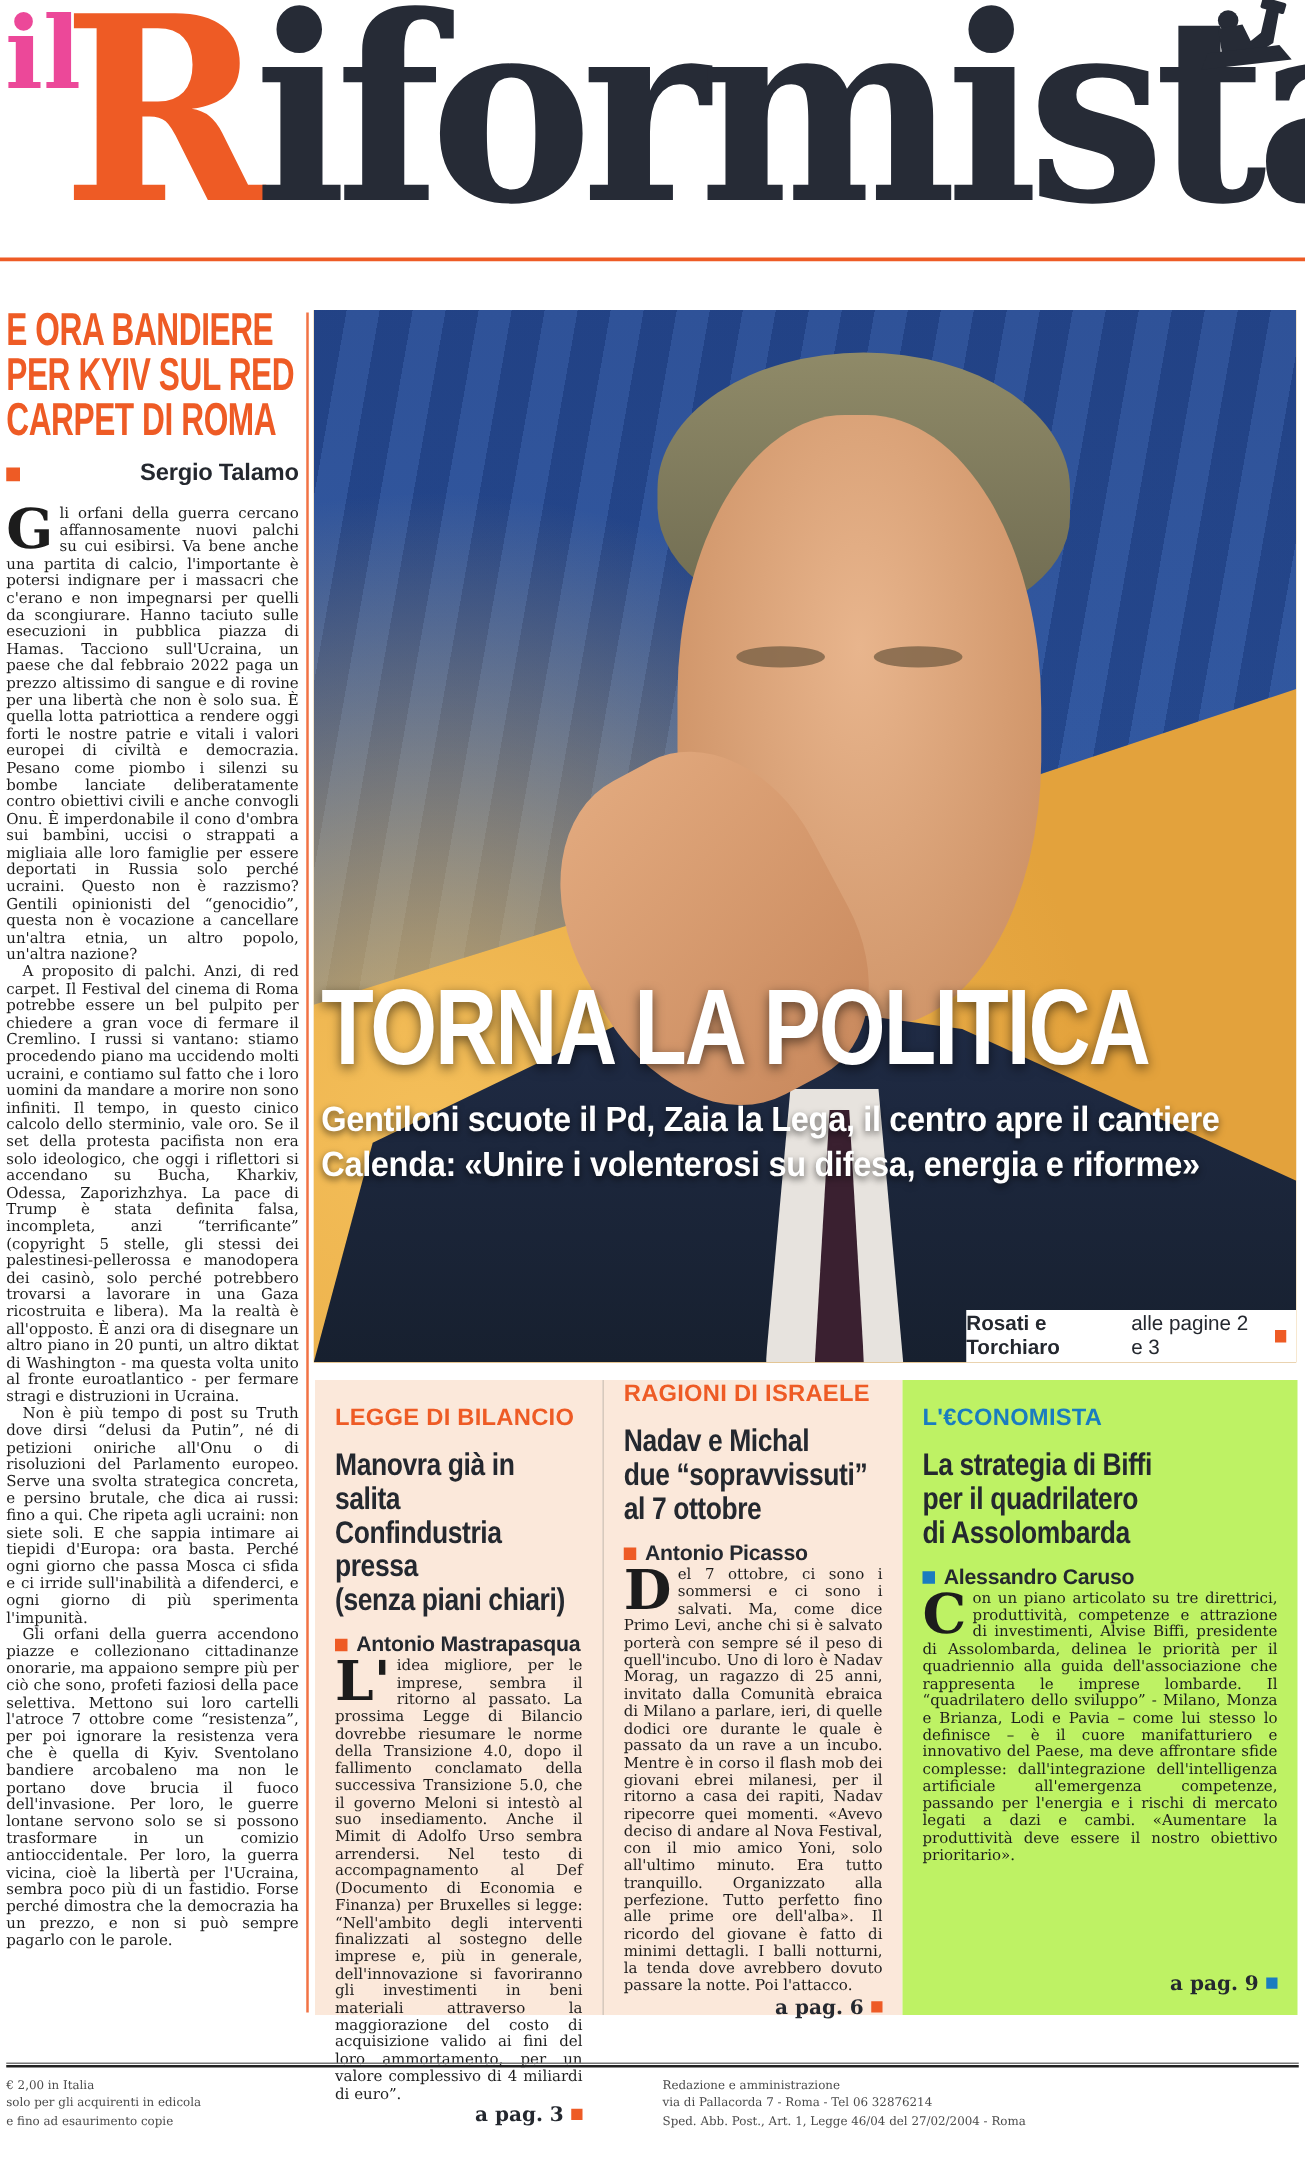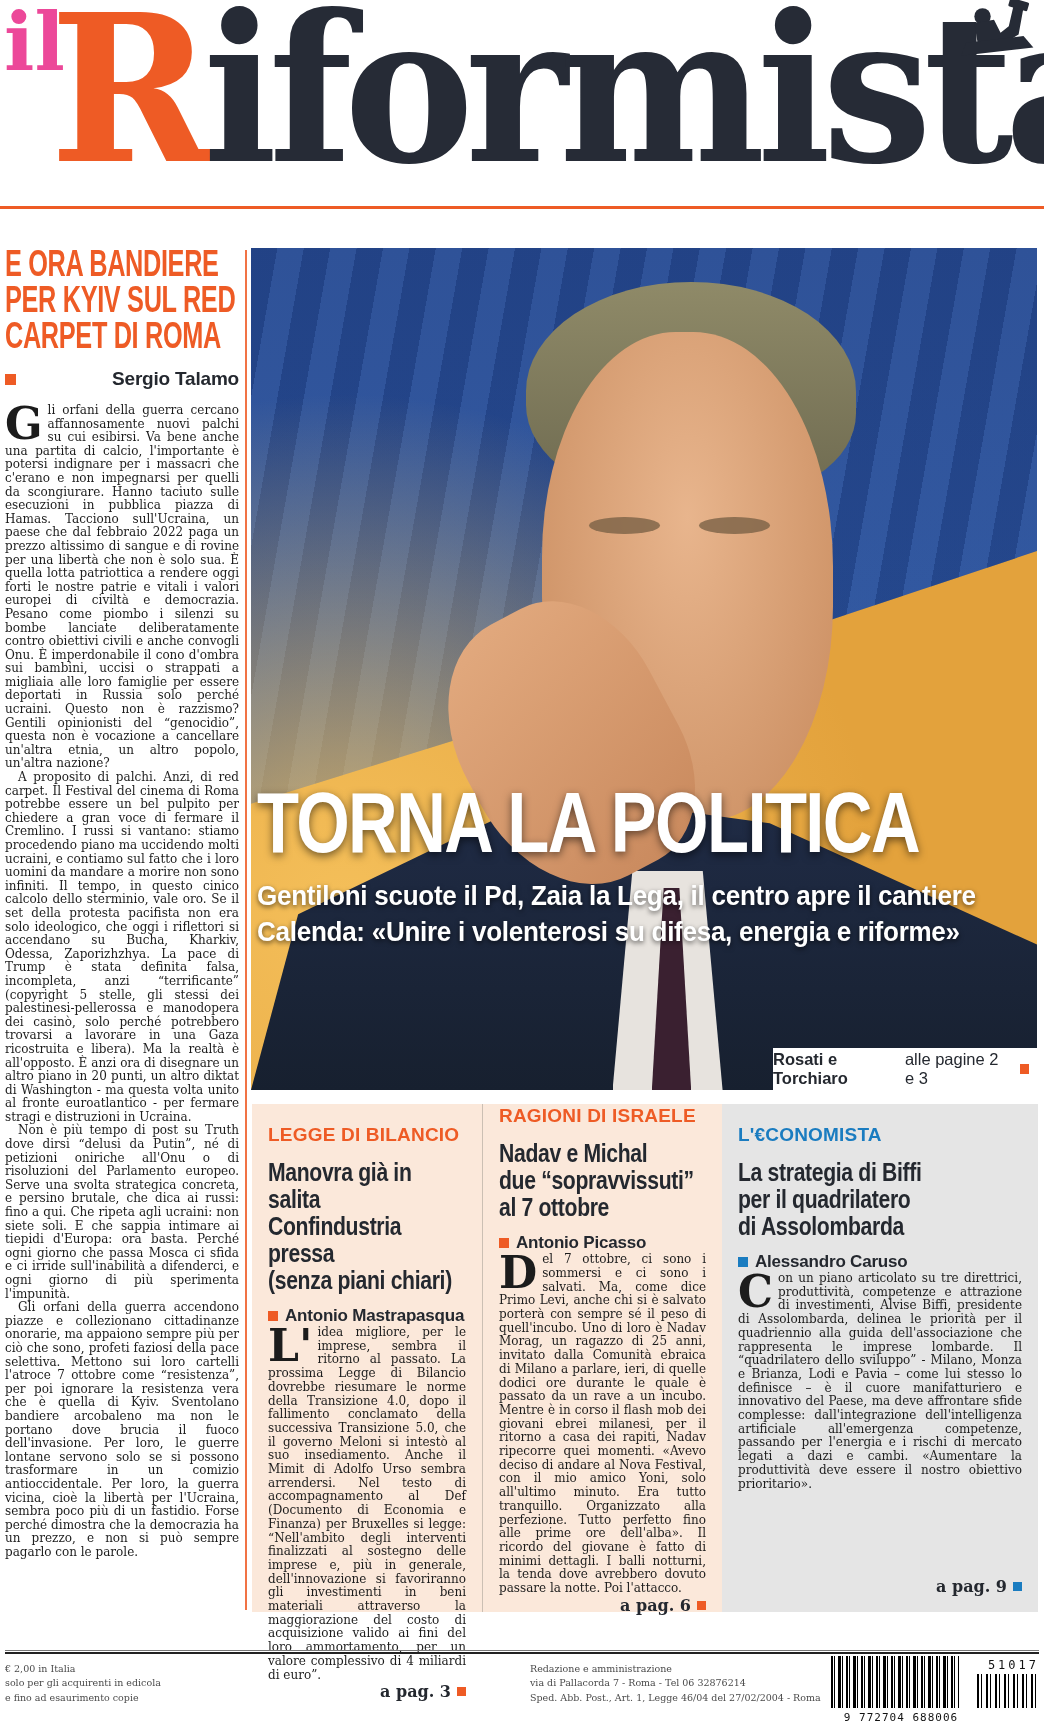--- a/index.html
+++ b/index.html
@@ -127,21 +127,21 @@
     font-size:16.5px; color:#24282f;
   }
   .photo-caption .authors { font-weight:bold; }
   .caption-square { width:10px; height:10px; background:#ee5b25; margin-left:3px; }
 
   
   .news-cards { position:absolute; left:252px; top:1104px; width:786px; height:508px; display:flex; }
   .news-card { display:flex; flex-direction:column; padding:20px 16px 16px; background:#fbe8da; }
   .card-0 { width:230px; }
   .card-1 { width:240px; border-left:1px solid #cbbfb3;justify-content:center; }
-  .card-2 { flex:1; background:#e5e5e5; }
+  .card-2 { flex:1; background:#bef264; }
   .kicker { font-weight:bold; font-size:19px; letter-spacing:0.2px; color:#ee5b25; }
   .card-2 .kicker { color:#1a7cc0; }
   .card-headline {
     margin-top:13px; width:118%; transform:scaleX(0.847); transform-origin:left top;
     font-weight:bold; font-size:25px; line-height:27px; letter-spacing:-0.4px; color:#24282f;
   }
   .card-headline span { display:block; }
   .card-byline { display:flex; align-items:center; gap:7px; margin-top:12px; }
   .card-byline .byline-square { width:10px; height:10px; }
   .card-2 .byline-square { background:#1a7cc0; }
@@ -314,21 +314,15 @@
     <div class="price-info">
       <div>€ 2,00 in Italia</div>
       <div>solo per gli acquirenti in edicola</div>
       <div>e fino ad esaurimento copie</div>
     </div>
     <div class="admin-info">
       <div>Redazione e amministrazione</div>
       <div>via di Pallacorda 7 - Roma - Tel 06 32876214</div>
       <div>Sped. Abb. Post., Art. 1, Legge 46/04 del 27/02/2004 - Roma</div>
     </div>
-    <div class="barcode">
-      <div class="barcode-stripes"></div>
-      <div class="barcode-code-top">51017</div>
-      <div class="barcode-stripes-2"></div>
-      <div class="barcode-number">9 772704 688006</div>
-    </div>
   </footer>
 
 </div>
 
 </body></html>

